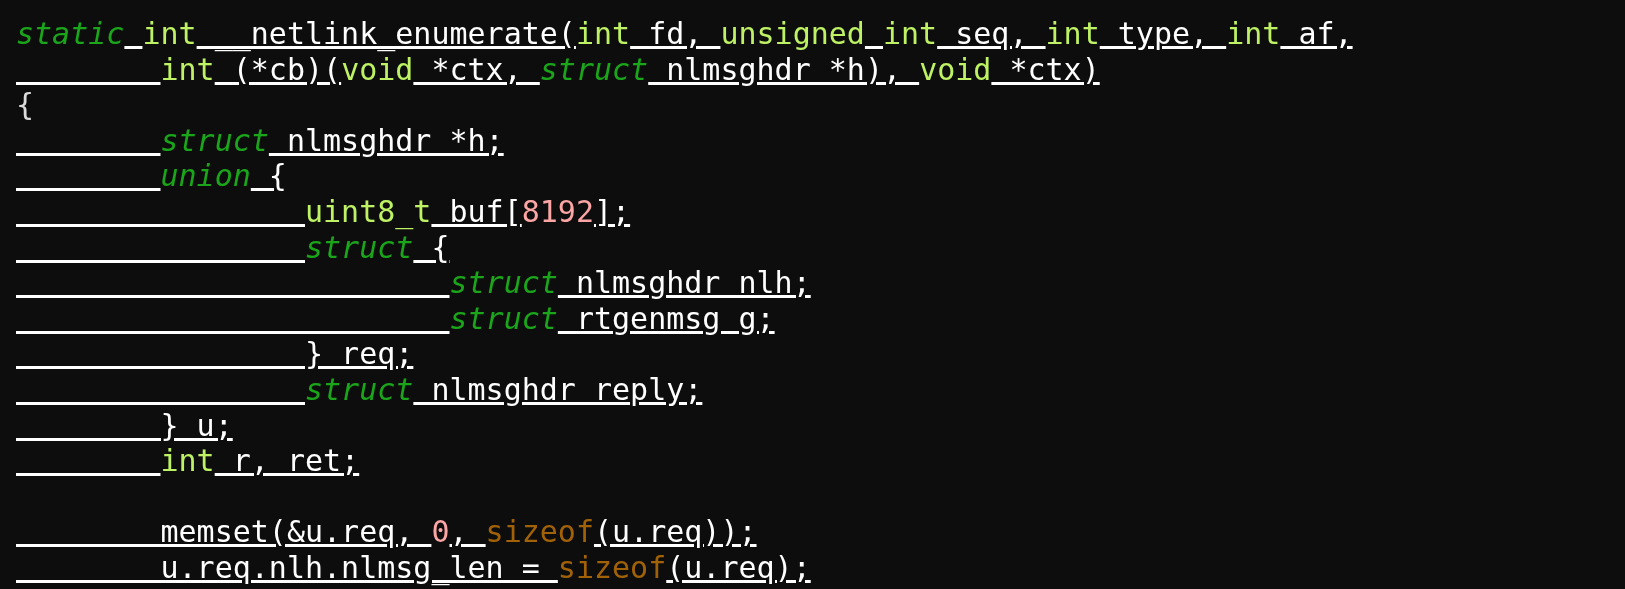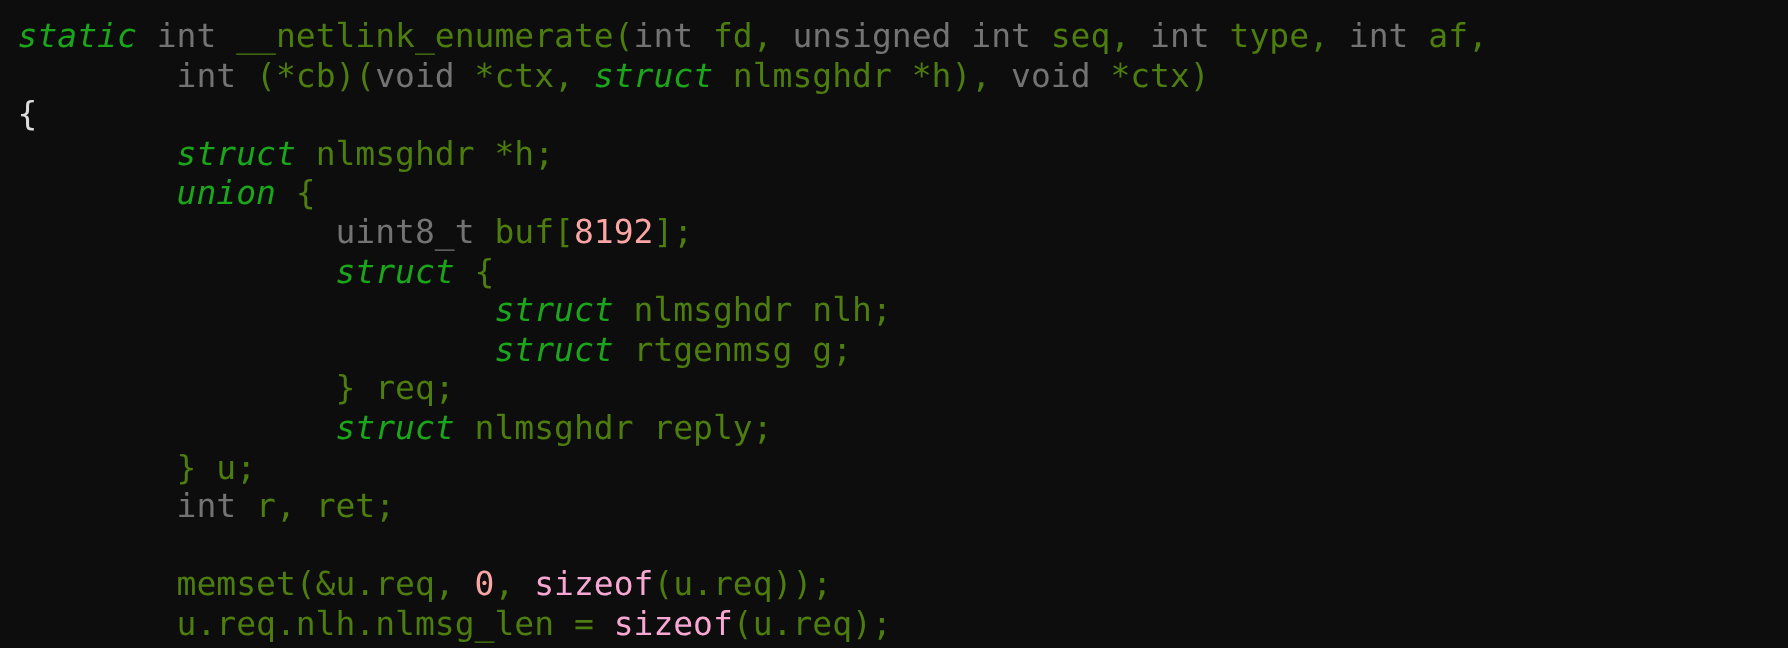--- a/index.html
+++ b/index.html
@@ -35,24 +35,24 @@
     line-height: 35.6px;
     font-size: 30px;
     letter-spacing: 0px;
     white-space: pre;
     color: #dcdcdc;
   }
   .tok {
     white-space: pre;
   }
   .t-kw       { color: #1aa51a; font-style: italic; }
-  .t-type     { color: #737373; text-align: right; }
+  .t-type     { color: #bef264; text-align: right; }
   .t-num      { color: #fca5a5; }
-  .t-op       { color: #f9a8d4; }
-  .t-plain    { color: #4d7c0f; }
+  .t-op       { color: #a16207; }
+  .t-plain    { color: #ffffff; text-decoration: underline; }
   .t-punct    { color: #dcdcdc; }
 </style>
 </head>
 <body>
 
 <div id="code-viewer" style="background: rgb(13, 13, 13);">
   <div id="code-surface"><span class="code-line"><span class="tok t-kw">static</span><span class="tok t-plain"> </span><span class="tok t-type">int</span><span class="tok t-plain"> __netlink_enumerate(</span><span class="tok t-type">int</span><span class="tok t-plain"> fd, </span><span class="tok t-type">unsigned</span><span class="tok t-plain"> </span><span class="tok t-type">int</span><span class="tok t-plain"> seq, </span><span class="tok t-type">int</span><span class="tok t-plain"> type, </span><span class="tok t-type">int</span><span class="tok t-plain"> af,</span></span><span class="code-line"><span class="tok t-plain">        </span><span class="tok t-type">int</span><span class="tok t-plain"> (*cb)(</span><span class="tok t-type">void</span><span class="tok t-plain"> *ctx, </span><span class="tok t-kw">struct</span><span class="tok t-plain"> nlmsghdr *h), </span><span class="tok t-type">void</span><span class="tok t-plain"> *ctx)</span></span><span class="code-line"><span class="tok t-punct">{</span></span><span class="code-line"><span class="tok t-plain">        </span><span class="tok t-kw">struct</span><span class="tok t-plain"> nlmsghdr *h;</span></span><span class="code-line"><span class="tok t-plain">        </span><span class="tok t-kw">union</span><span class="tok t-plain"> {</span></span><span class="code-line"><span class="tok t-plain">                </span><span class="tok t-type">uint8_t</span><span class="tok t-plain"> buf[</span><span class="tok t-num">8192</span><span class="tok t-plain">];</span></span><span class="code-line"><span class="tok t-plain">                </span><span class="tok t-kw">struct</span><span class="tok t-plain"> {</span></span><span class="code-line"><span class="tok t-plain">                        </span><span class="tok t-kw">struct</span><span class="tok t-plain"> nlmsghdr nlh;</span></span><span class="code-line"><span class="tok t-plain">                        </span><span class="tok t-kw">struct</span><span class="tok t-plain"> rtgenmsg g;</span></span><span class="code-line"><span class="tok t-plain">                } req;</span></span><span class="code-line"><span class="tok t-plain">                </span><span class="tok t-kw">struct</span><span class="tok t-plain"> nlmsghdr reply;</span></span><span class="code-line"><span class="tok t-plain">        } u;</span></span><span class="code-line"><span class="tok t-plain">        </span><span class="tok t-type">int</span><span class="tok t-plain"> r, ret;</span></span><span class="code-line">&nbsp;</span><span class="code-line"><span class="tok t-plain">        memset(&amp;u.req, </span><span class="tok t-num">0</span><span class="tok t-plain">, </span><span class="tok t-op">sizeof</span><span class="tok t-plain">(u.req));</span></span><span class="code-line"><span class="tok t-plain">        u.req.nlh.nlmsg_len = </span><span class="tok t-op">sizeof</span><span class="tok t-plain">(u.req);</span></span></div>
 </div>
 
 </body></html>

